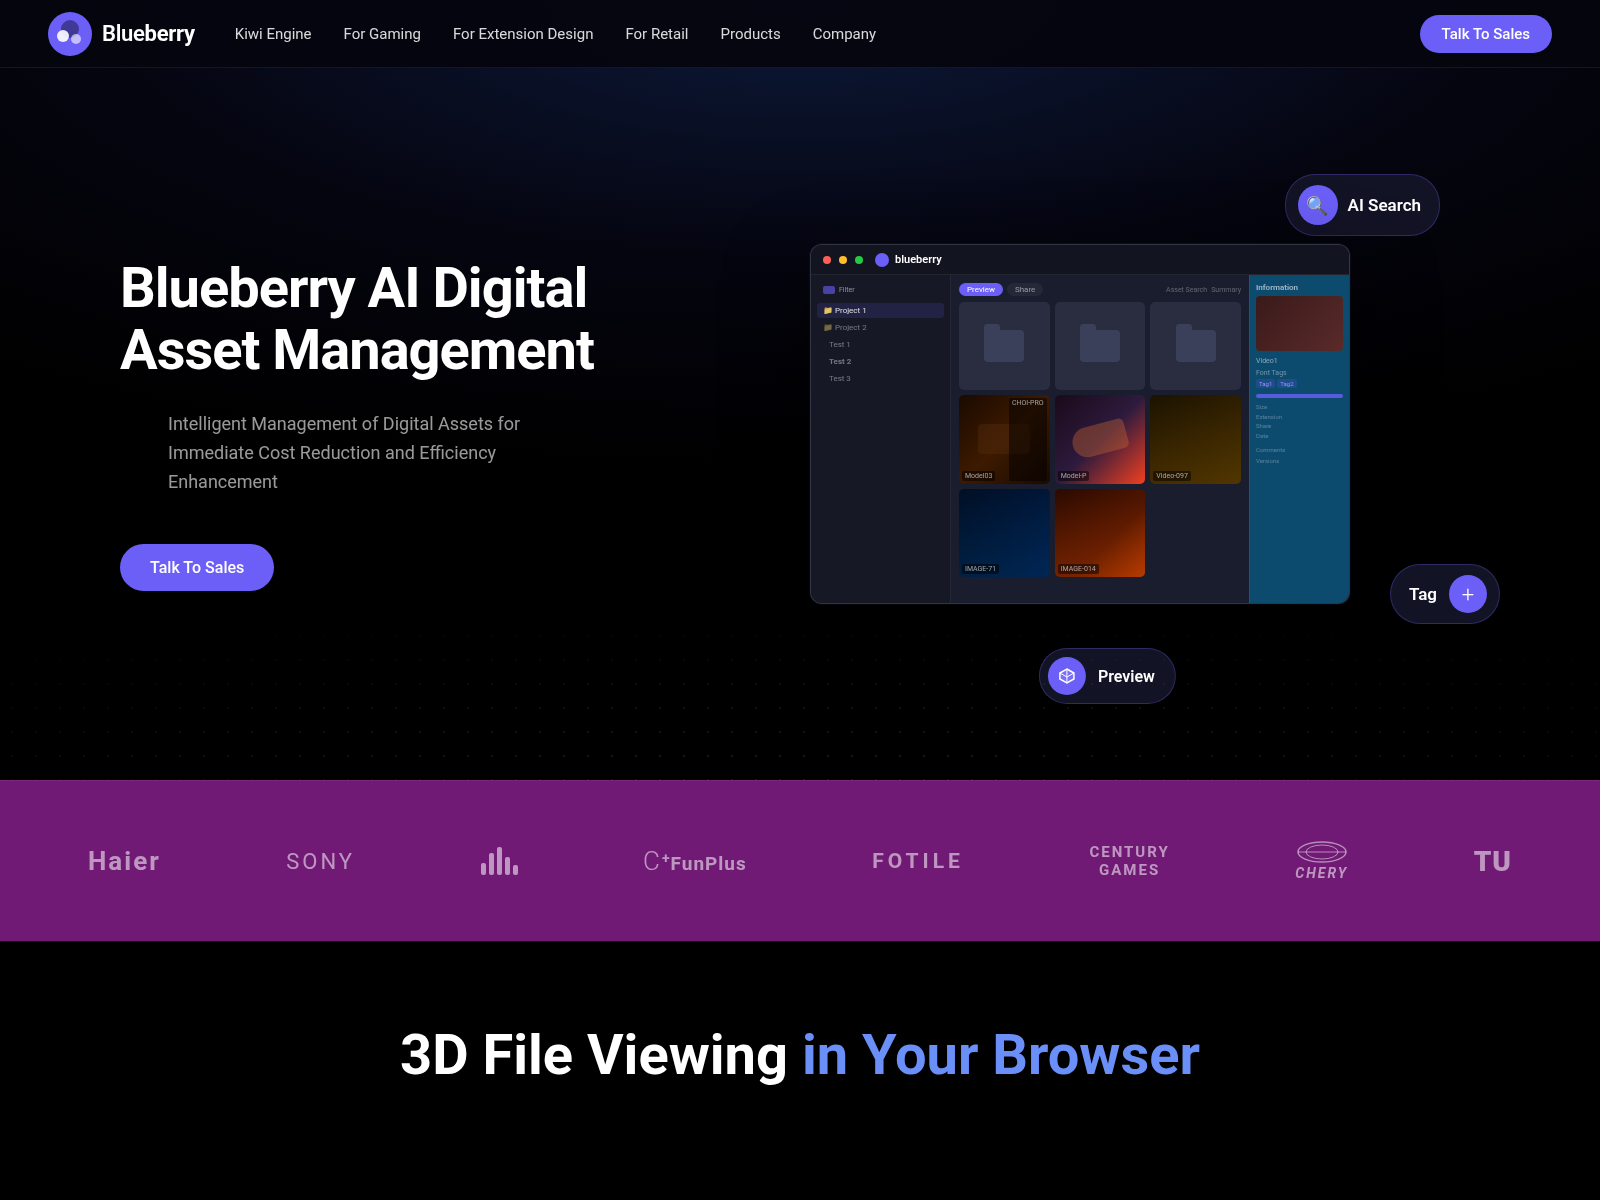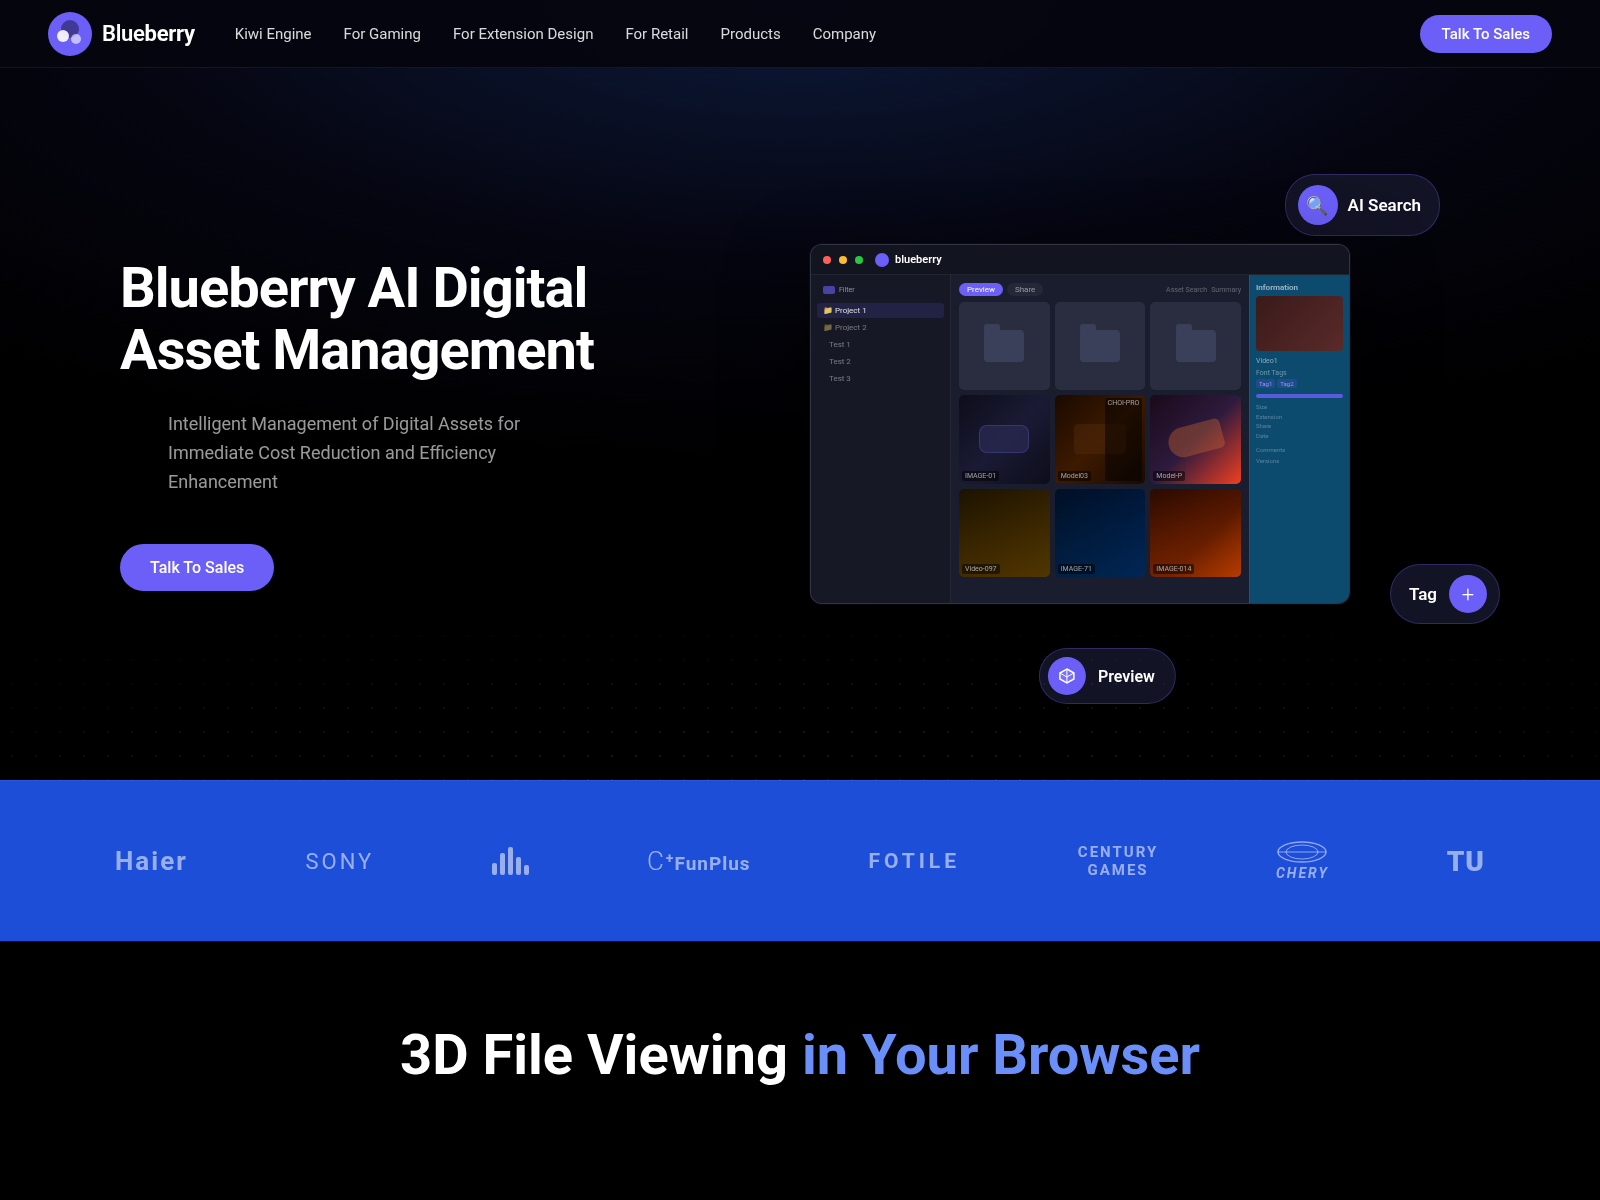--- a/index.html
+++ b/index.html
@@ -403,22 +403,22 @@
       bottom: 0; left: 0; right: 0;
       height: 300px;
       background-image: radial-gradient(circle, rgba(255,255,255,0.1) 1px, transparent 1px);
       background-size: 24px 24px;
       mask-image: radial-gradient(ellipse 80% 60% at 50% 100%, black, transparent);
       -webkit-mask-image: radial-gradient(ellipse 80% 60% at 50% 100%, black, transparent);
     }
 
     
     .logos-section {
-      background: #1d4ed8;
-      padding: 60px 115px;
+      background: #701a75;
+      padding: 60px 88px;
       border-top: 1px solid rgba(255,255,255,0.06);
     }
     .logos-strip {
       display: flex;
       align-items: center;
       justify-content: space-between;
       gap: 40px;
     }
     .logo-brand {
       color: rgba(255,255,255,0.55);
@@ -543,21 +543,21 @@
         <div class="mockup-body">
 
           <div class="mockup-sidebar">
             <div class="mockup-sidebar-item" style="display:flex;gap:4px;margin-bottom:6px;">
               <div style="width:12px;height:8px;background:rgba(107,95,248,0.6);border-radius:2px;"></div>
               <span style="font-size:7px;color:rgba(255,255,255,0.5);">Filter</span>
             </div>
             <div class="mockup-sidebar-item active">📁 Project 1</div>
             <div class="mockup-sidebar-item">📁 Project 2</div>
             <div class="mockup-sidebar-item" style="padding-left:12px;">Test 1</div>
-            <div class="mockup-sidebar-item" style="padding-left:12px;">Test 2</div>
+            <div class="mockup-sidebar-item" style="padding-left:12px;font-weight:bold;">Test 2</div>
             <div class="mockup-sidebar-item" style="padding-left:12px;">Test 3</div>
           </div>
 
           <div class="mockup-main">
             <div class="mockup-toolbar">
               <div class="mockup-btn-sm active">Preview</div>
               <div class="mockup-btn-sm">Share</div>
               <div style="flex:1;"></div>
               <div style="font-size:7px;color:rgba(255,255,255,0.3);">Asset Search</div>
               <div style="font-size:7px;color:rgba(255,255,255,0.3);">Summary</div>
@@ -567,26 +567,20 @@
               <div class="mockup-cell cell-folder">
                 <div class="folder-icon"></div>
               </div>
               <div class="mockup-cell cell-folder">
                 <div class="folder-icon"></div>
               </div>
               <div class="mockup-cell cell-folder">
                 <div class="folder-icon"></div>
               </div>
 
-              <div class="mockup-cell vr-headset">
-                <div style="width:100%;height:100%;display:flex;align-items:center;justify-content:center;">
-                  <div style="width:50px;height:28px;background:rgba(40,40,80,0.8);border-radius:8px;border:1px solid rgba(100,100,200,0.3);"></div>
-                </div>
-                <div class="cell-label">IMAGE-01</div>
-              </div>
               <div class="mockup-cell robot-car">
                 <div style="width:100%;height:100%;display:flex;align-items:center;justify-content:center;">
                   <div style="width:52px;height:30px;background:rgba(80,40,10,0.5);border-radius:4px;"></div>
                 </div>
                 <div class="cell-label" style="top:3px;right:3px;left:auto;">CHOI-PRO</div>
                 <div class="cell-label">Model03</div>
               </div>
               <div class="mockup-cell sneaker">
                 <div style="width:100%;height:100%;display:flex;align-items:center;justify-content:center;">
                   <div style="width:55px;height:30px;background:rgba(200,100,50,0.4);border-radius:15px 5px 5px 15px;transform:rotate(-15deg);"></div>

